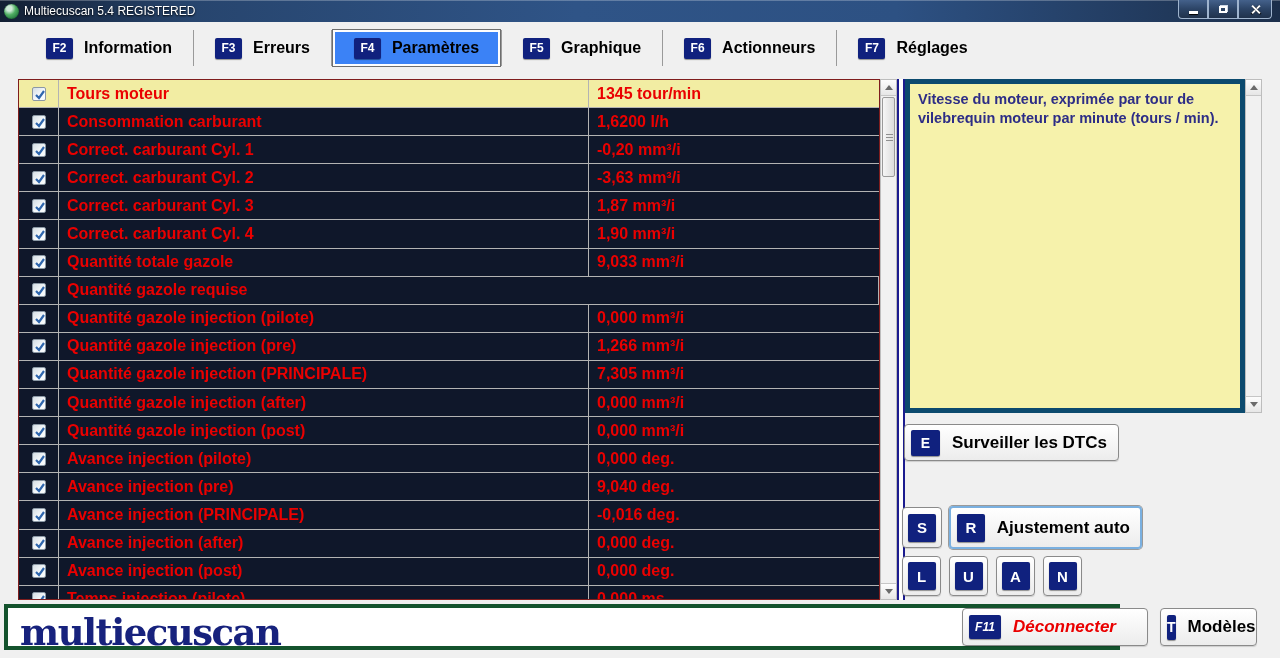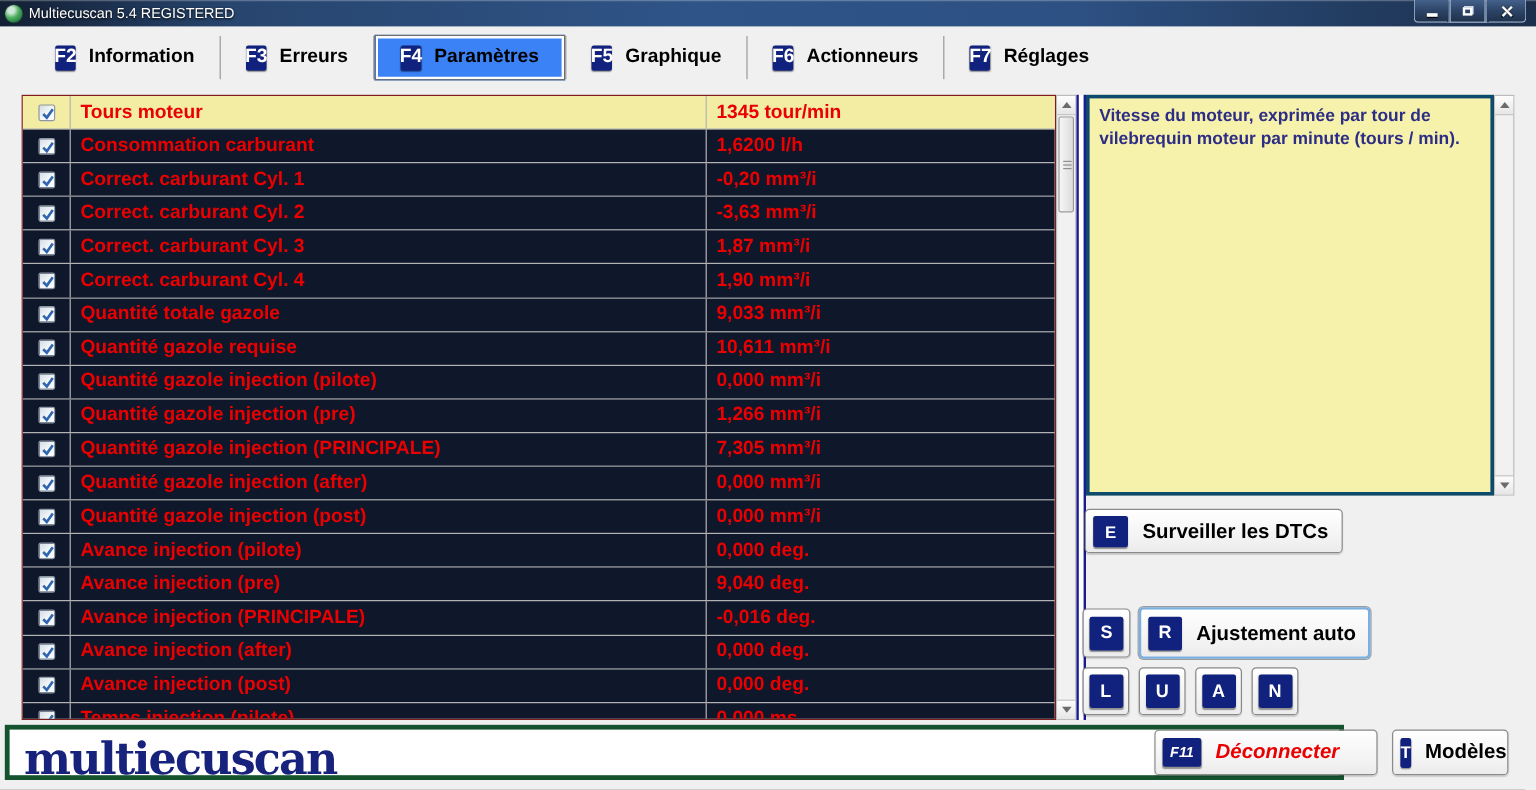--- a/index.html
+++ b/index.html
@@ -28,21 +28,21 @@
   .glyph-close::after { transform:rotate(-45deg); }
 
   
   .kbadge { display:inline-flex; align-items:center; justify-content:center;
     background:#10217e; color:#fff; font-weight:bold; border-radius:2px;
     box-shadow:0 1px 1px rgba(0,0,0,.4); }
 
   
   .tabbar { position:absolute; top:29px; left:25px; height:38px; display:flex; align-items:stretch; }
   .tab { display:flex; align-items:center; gap:11px; padding:0 21px; cursor:default; }
-  .tab .kbadge { width:17px; height:21px; font-size:16px; }
+  .tab .kbadge { width:27px; height:21px; font-size:12px; }
   .tab .tab-label { font-size:16px; font-weight:bold; color:#000; }
   .tab.active { border:1px solid #6e6e6e; background:#3b82f6; box-shadow:inset 0 0 0 2px #fdfdfd; }
   .tab-sep { width:1px; background:#9a9a9a; margin:1px 0; }
 
   
   .param-table { position:absolute; left:18px; top:79px; width:862px; height:521px;
     background:#fff; border:1px solid #7f1d1d; overflow:hidden; }
   .prow { display:flex; height:28.1px; border-bottom:1px solid #b3b3b3; background:#0f172a; }
   .prow.selected { background:#f2eda3; }
   .cell-check { width:40px; border-right:1px solid #b3b3b3; display:flex; align-items:center; justify-content:center; }
@@ -66,21 +66,21 @@
     background:linear-gradient(90deg,#f6f6f6,#dcdcdc); border:1px solid #9a9a9a; border-radius:2px; }
   .sb-grip { position:absolute; left:3px; top:50%; width:7px; height:1px; background:#8f8f8f;
     box-shadow:0 -3px 0 #8f8f8f, 0 3px 0 #8f8f8f; }
 
   
   .splitter { position:absolute; left:897px; top:79px; width:8px; height:521px;
     background:#fff; border-left:2.5px solid #1b1b8f; border-right:2.5px solid #1b1b8f; }
 
   
   .info-box { position:absolute; left:905px; top:79px; width:340px; height:334px;
-    background:#f6f2ab; border:3px solid #0c4a6e; padding:6px 8px;
+    background:#f6f2ab; border:5px solid #0c4a6e; padding:6px 8px;
     font-size:14.5px; font-weight:bold; color:#2d2d86; line-height:1.3; }
 
   
   .btn { position:absolute; display:flex; align-items:center;
     background:linear-gradient(#ffffff,#f2f2f2 70%,#ececec); border:1px solid #8a8a8a;
     border-radius:4px; box-shadow:0 1px 1px rgba(0,0,0,.15); cursor:default; }
   .btn .kbadge { margin-left:6px; }
   .btn-label { font-size:17px; font-weight:bold; color:#000; margin-left:12px; margin-right:10px; white-space:nowrap; }
   .btn-dtc { left:904px; top:424px; width:215px; height:37px; }
   .btn-dtc .kbadge { width:29px; height:26px; font-size:14px; }
@@ -239,21 +239,20 @@
     </div>
         <div class="prow">
       <div class="cell-check">
         <span class="checkbox">
           <svg width="12" height="12" viewBox="0 0 12 12">
             <polyline points="2,6 5,9 10,2" fill="none" stroke="#2f66ad" stroke-width="2.2"></polyline>
           </svg>
         </span>
       </div>
       <div class="cell-label">Quantité gazole requise</div>
-      <div class="cell-value">10,611 mm³/i</div>
     </div>
         <div class="prow">
       <div class="cell-check">
         <span class="checkbox">
           <svg width="12" height="12" viewBox="0 0 12 12">
             <polyline points="2,6 5,9 10,2" fill="none" stroke="#2f66ad" stroke-width="2.2"></polyline>
           </svg>
         </span>
       </div>
       <div class="cell-label">Quantité gazole injection (pilote)</div>

